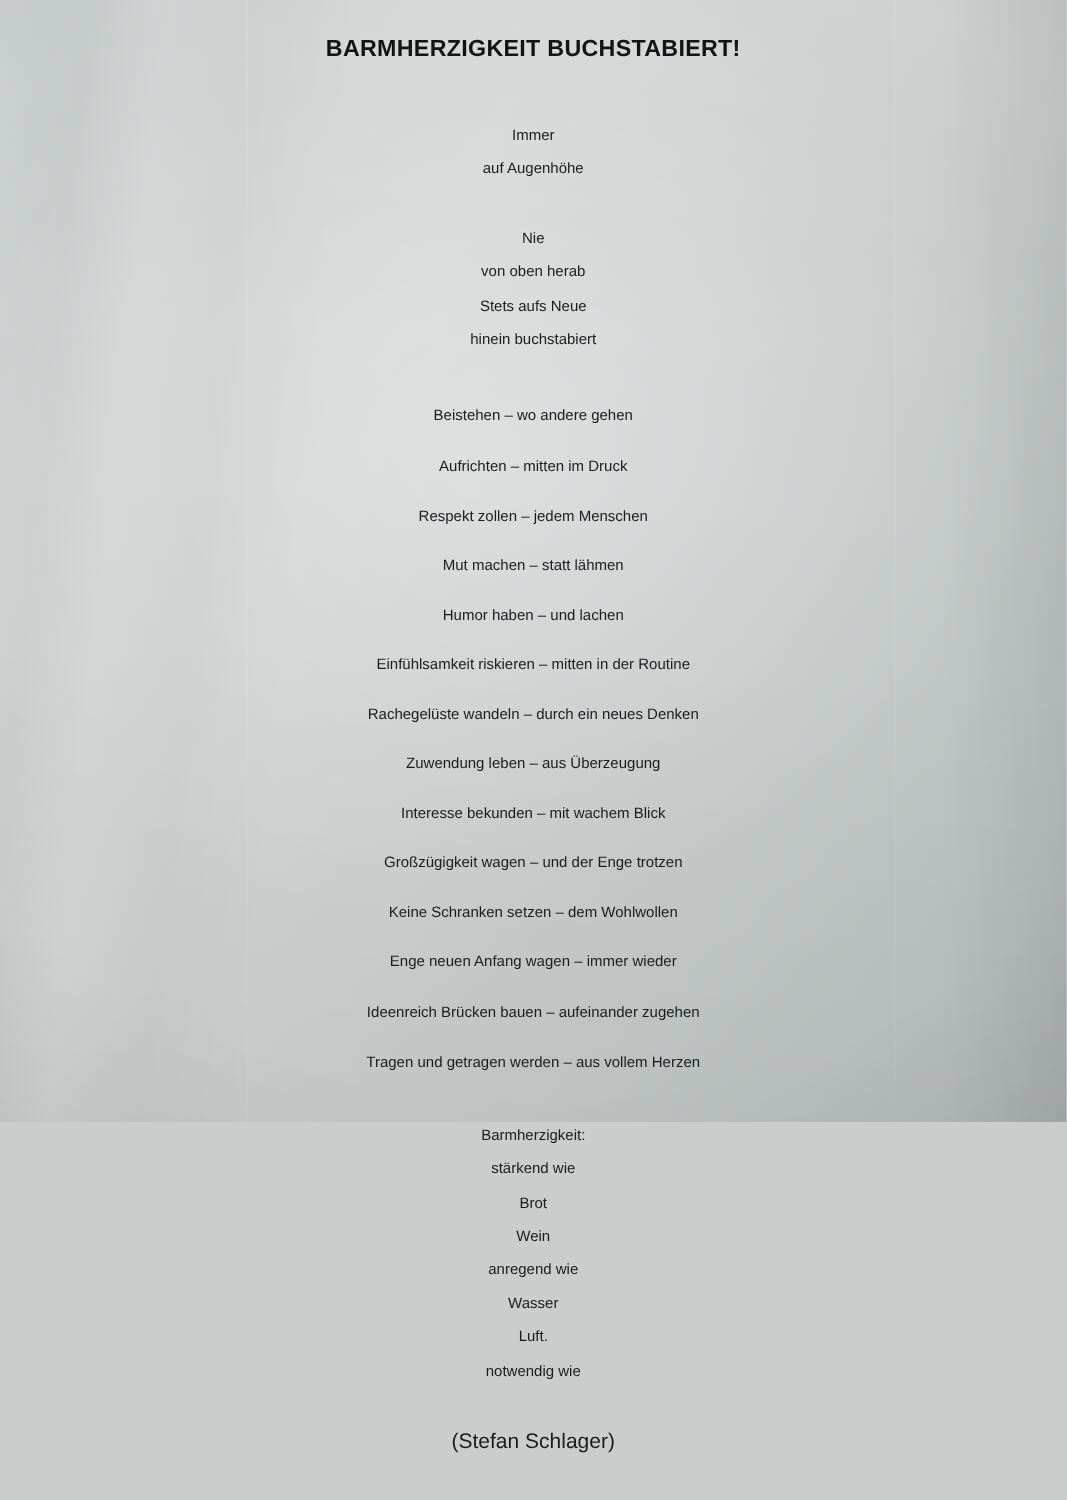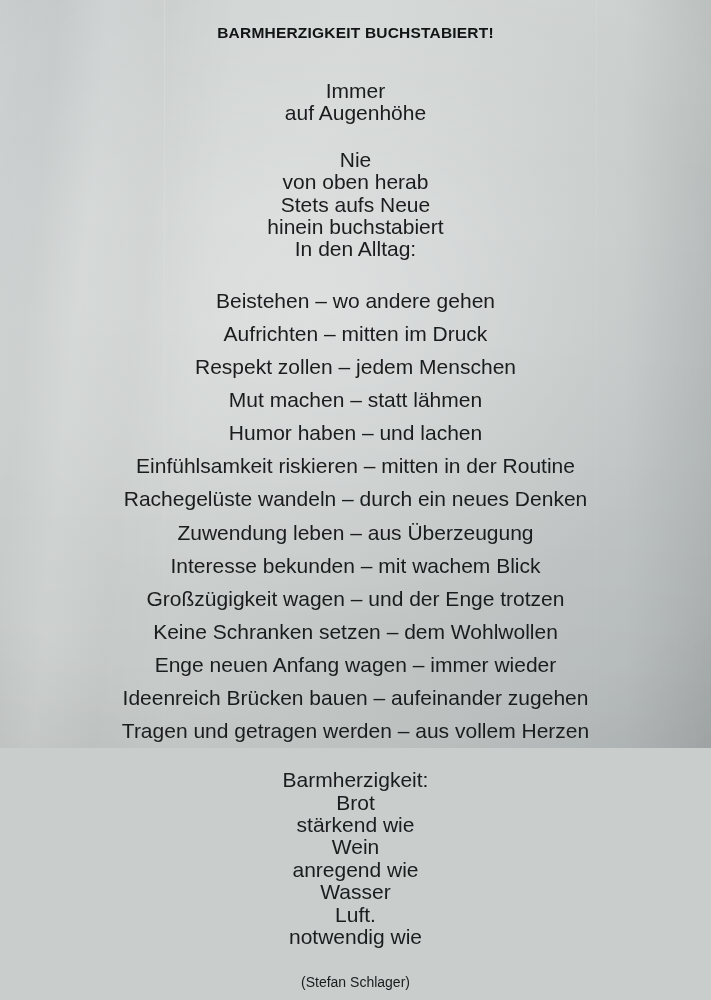--- a/index.html
+++ b/index.html
@@ -59,21 +59,21 @@
     letter-spacing: 0.2px;
     margin: 0;
     padding-top: 24px;
     color: #111314;
   }
 
   .stanza {
     margin: 0;
   }
   .stanza .line {
-    font-size: 21px;
+    font-size: 10px;
     line-height: 22.4px;
     color: #1a1c1d;
     white-space: pre-wrap;
   }
 
   
   .s-intro      { margin-top: 38px; }
   .s-second     { margin-top: 24px; }
   .s-list       { margin-top: 23px; }
   .s-list .line { line-height: 33.1px; }
@@ -105,21 +105,20 @@
     <div class="stanza s-intro">
       <div class="line">Immer</div>
       <div class="line">auf Augenhöhe</div>
     </div>
 
     <div class="stanza s-second">
       <div class="line">Nie</div>
       <div class="line">von oben herab</div>
       <div class="line">Stets aufs Neue</div>
       <div class="line">hinein buchstabiert</div>
-      <div class="line">In den Alltag:</div>
     </div>
 
     <div class="stanza s-list">
       <div class="line">Beistehen – wo andere gehen</div>
       <div class="line">Aufrichten – mitten im Druck</div>
       <div class="line">Respekt zollen – jedem Menschen</div>
       <div class="line">Mut machen – statt lähmen</div>
       <div class="line">Humor haben – und lachen</div>
       <div class="line">Einfühlsamkeit riskieren – mitten in der Routine</div>
       <div class="line">Rachegelüste wandeln – durch ein neues Denken</div>
@@ -127,22 +126,22 @@
       <div class="line">Interesse bekunden – mit wachem Blick</div>
       <div class="line">Großzügigkeit wagen – und der Enge trotzen</div>
       <div class="line">Keine Schranken setzen – dem Wohlwollen</div>
       <div class="line">Enge neuen Anfang wagen – immer wieder</div>
       <div class="line">Ideenreich Brücken bauen – aufeinander zugehen</div>
       <div class="line">Tragen und getragen werden – aus vollem Herzen</div>
     </div>
 
     <div class="stanza s-close">
       <div class="line">Barmherzigkeit:</div>
+      <div class="line">stärkend wie</div>
       <div class="line">Brot</div>
-      <div class="line">stärkend wie</div>
       <div class="line">Wein</div>
       <div class="line">anregend wie</div>
       <div class="line">Wasser</div>
       <div class="line">Luft.</div>
       <div class="line">notwendig wie</div>
     </div>
 
     <div class="attribution">(Stefan Schlager)</div>
 
   </div>

